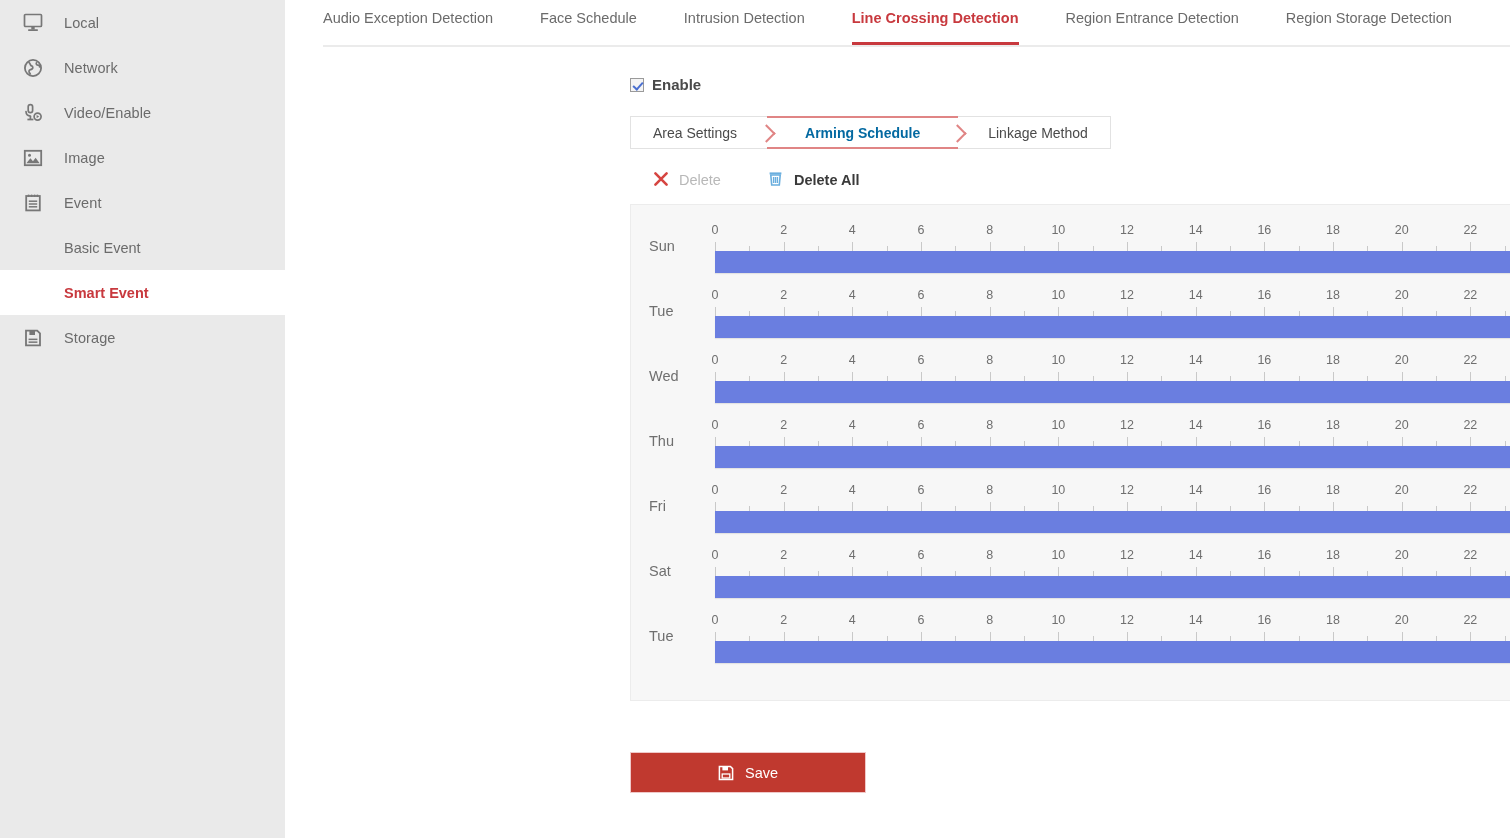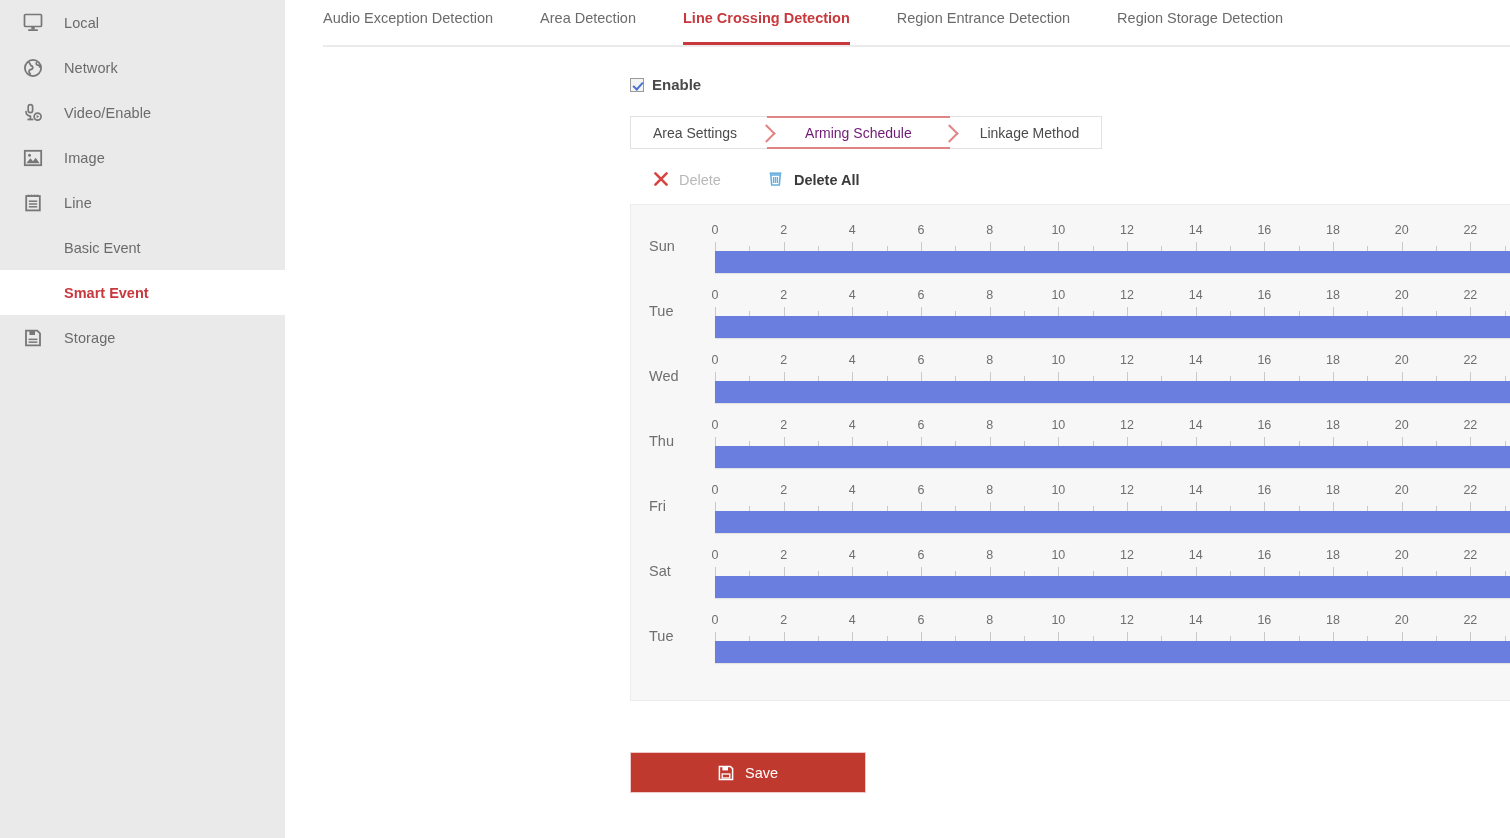--- a/index.html
+++ b/index.html
@@ -174,23 +174,24 @@
     position: relative;
     display: flex;
     align-items: center;
     padding: 0 22px;
     font-size: 14px;
     color: #4a4a4a;
     cursor: pointer;
     white-space: nowrap;
   }
   .subtab.active {
-    color: #701a75;
+    color: #0369a1;
     padding-left: 30px;
     padding-right: 30px;
+    font-weight: bold;
   }
   
   .chev {
     width: 16px;
     flex: 0 0 16px;
     position: relative;
   }
   .chev::before {
     content: "";
     position: absolute;
@@ -389,21 +390,21 @@
             <rect x="3.2" y="3" width="13.6" height="14.4" fill="none" stroke="#777" stroke-width="1.8"></rect>
             <line x1="5.6" y1="1.6" x2="5.6" y2="4" stroke="#777" stroke-width="1.6"></line>
             <line x1="8.6" y1="1.6" x2="8.6" y2="4" stroke="#777" stroke-width="1.6"></line>
             <line x1="11.6" y1="1.6" x2="11.6" y2="4" stroke="#777" stroke-width="1.6"></line>
             <line x1="14.4" y1="1.6" x2="14.4" y2="4" stroke="#777" stroke-width="1.6"></line>
             <line x1="5.8" y1="8.2" x2="14.2" y2="8.2" stroke="#777" stroke-width="1.5"></line>
             <line x1="5.8" y1="11" x2="14.2" y2="11" stroke="#777" stroke-width="1.5"></line>
             <line x1="5.8" y1="13.8" x2="14.2" y2="13.8" stroke="#777" stroke-width="1.5"></line>
           </svg>
       </span>
-      <span class="nav-label">Line</span>
+      <span class="nav-label">Event</span>
     </div>
 
     <div class="nav-sub">
       <span class="nav-label">Basic Event</span>
     </div>
 
     <div class="nav-sub active">
       <span class="nav-label">Smart Event</span>
     </div>
 
@@ -417,21 +418,22 @@
           </svg>
       </span>
       <span class="nav-label">Storage</span>
     </div>
   </div>
 
   <div class="main">
 
     <div class="tabstrip">
       <div class="tab">Audio Exception Detection</div>
-      <div class="tab">Area Detection</div>
+      <div class="tab">Face Schedule</div>
+      <div class="tab">Intrusion Detection</div>
       <div class="tab active">Line Crossing Detection</div>
       <div class="tab">Region Entrance Detection</div>
       <div class="tab">Region Storage Detection</div>
     </div>
 
     <div class="enable-row">
       <span class="chk"></span>
       <span class="enable-label">Enable</span>
     </div>
 

